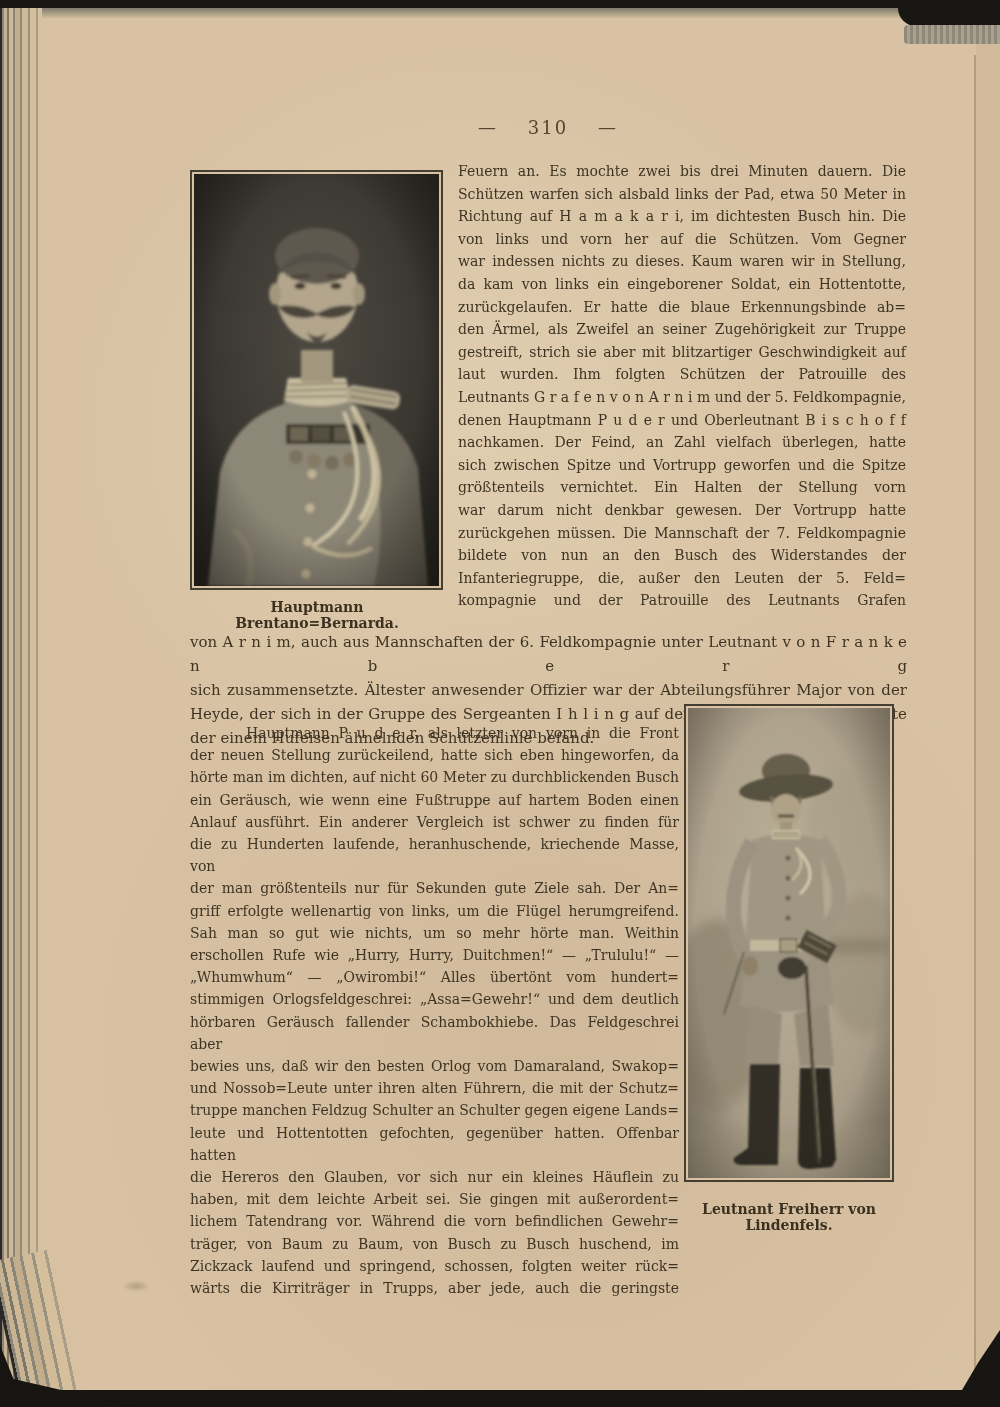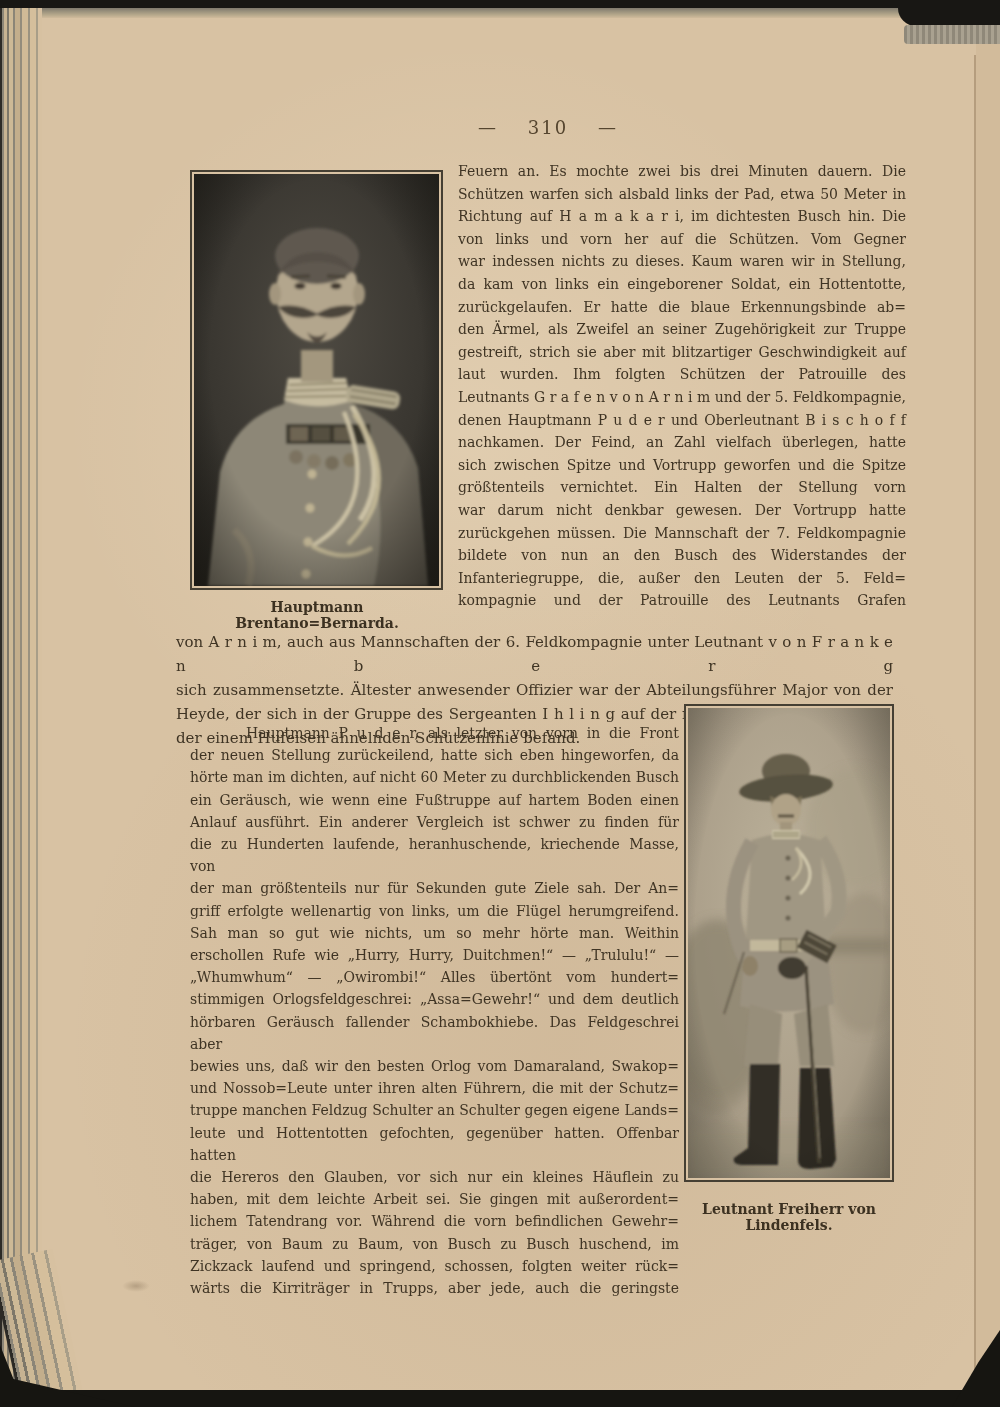--- a/index.html
+++ b/index.html
@@ -40,21 +40,21 @@
   .corner-br{position:absolute;left:952px;top:1330px;width:48px;height:77px;background:#161511;
     clip-path:polygon(100% 0,100% 100%,0 100%,55% 42%);}
   .smudge{position:absolute;left:122px;top:1280px;width:28px;height:12px;
     background:radial-gradient(rgba(90,70,45,0.28),transparent 70%);}
   
   .pageno{position:absolute;left:190px;top:117px;width:716px;text-align:center;
     font-size:18px;color:#55452f;letter-spacing:2px;word-spacing:22px;}
   .col{position:absolute;color:#3f3424;}
   .col .line{text-align:justify;text-align-last:justify;}
   .r1{left:458px;top:160px;width:448px;line-height:22.6px;font-size:14px;}
-  .fw{left:176px;top:630px;width:717px;line-height:24px;font-size:15px;}
+  .fw{left:190px;top:630px;width:717px;line-height:24px;font-size:15px;}
   .fw .line:last-child{text-align-last:left;}
   .r2{left:190px;top:722px;width:489px;line-height:22.2px;font-size:14px;}
   .r2 .line:first-child{text-indent:56px;}
   .cap{position:absolute;text-align:center;font-weight:bold;font-size:14px;color:#3c3121;}
   .cap1{left:190px;top:599px;width:254px;}
   .cap2{left:674px;top:1201px;width:230px;}
   
   figure.photo{margin:0;position:absolute;border:2px solid #453f33;padding:2px;background:#d8c2a3;}
   .photo1{left:190px;top:170px;width:245px;height:412px;}
   .photo2{left:684px;top:704px;width:202px;height:470px;}

